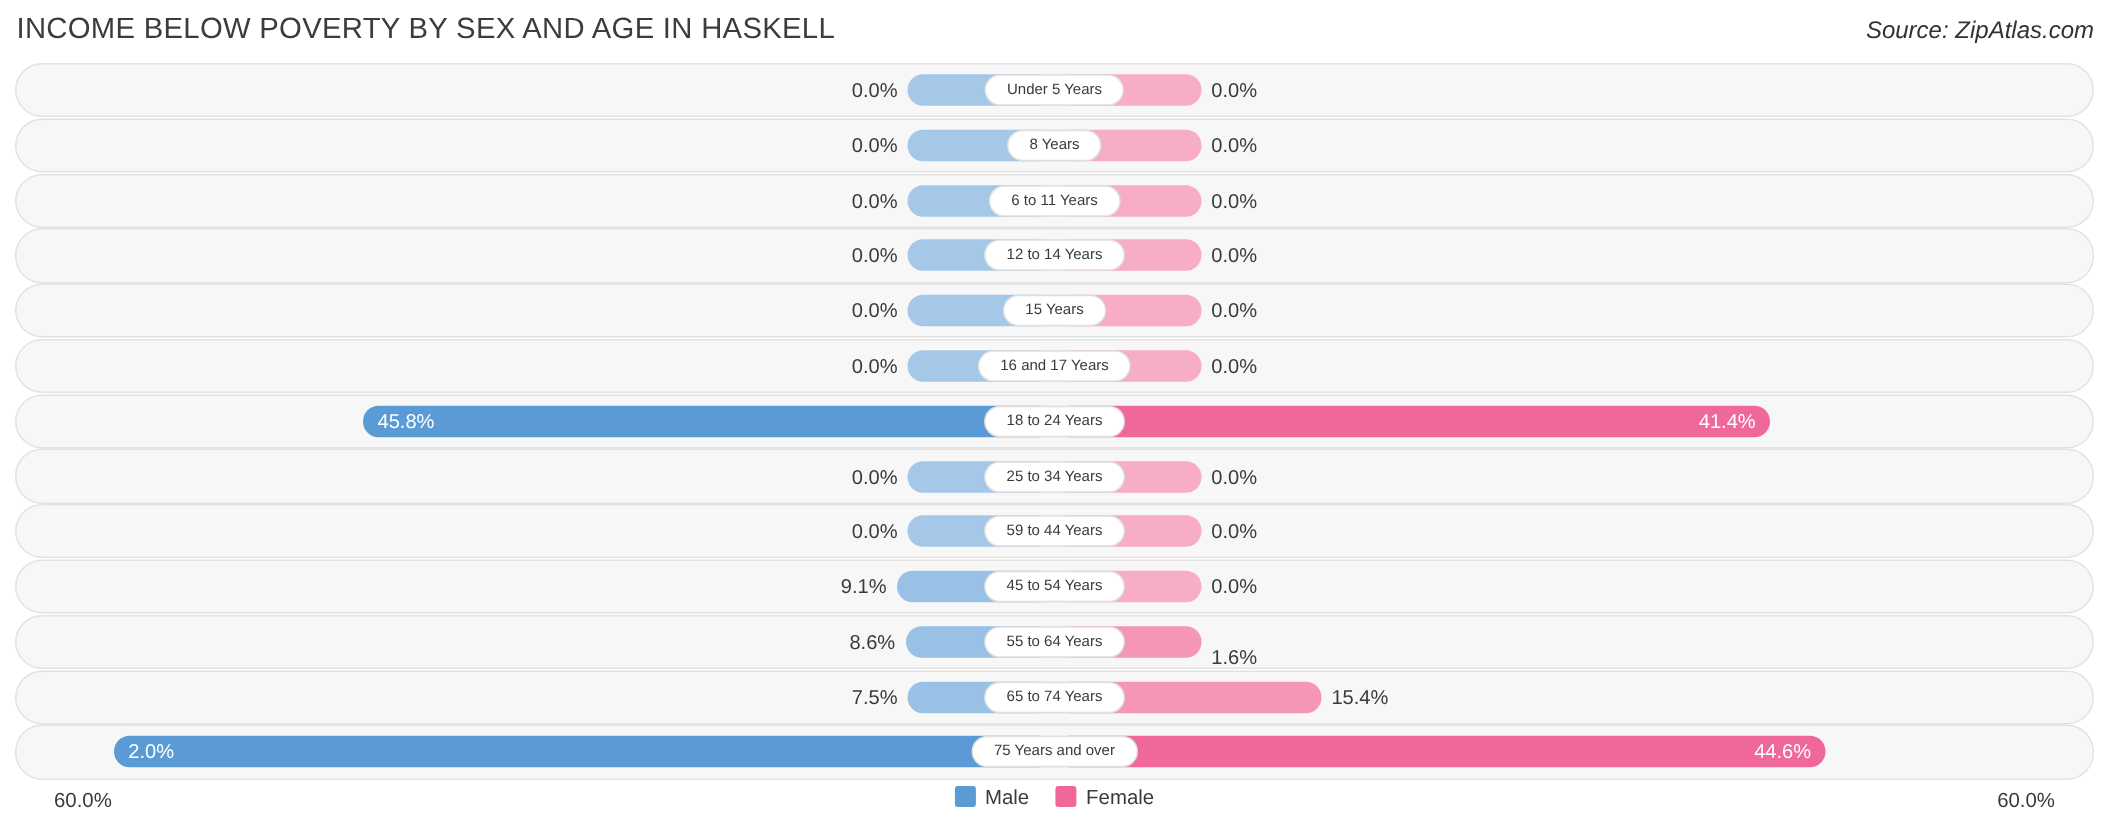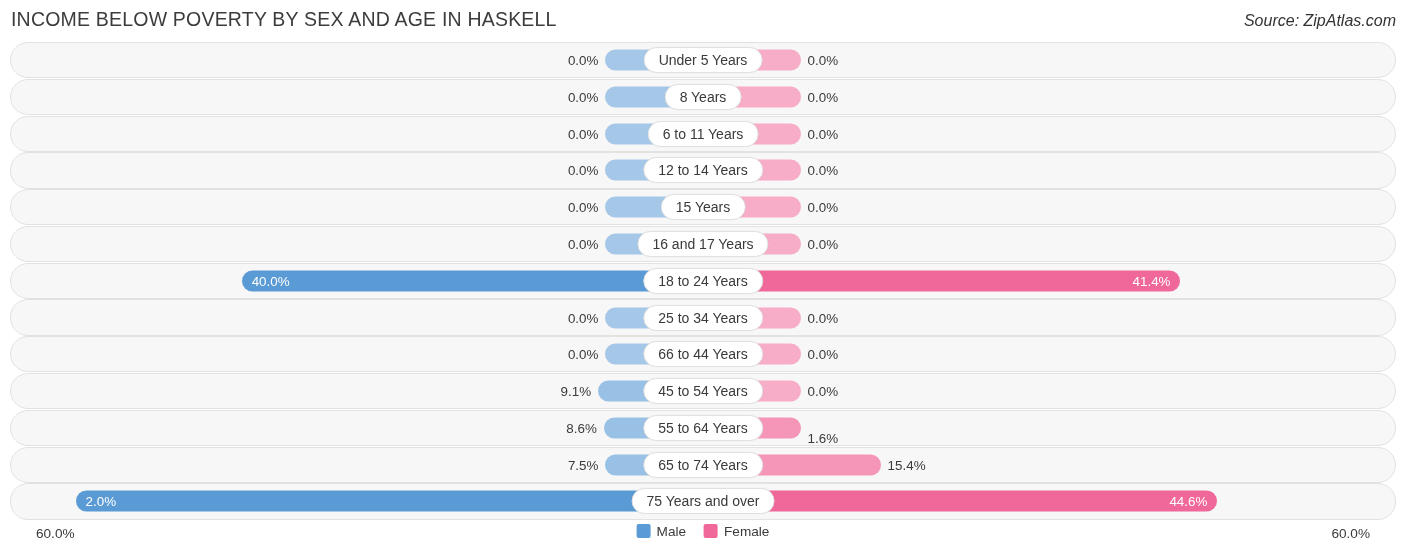--- a/index.html
+++ b/index.html
@@ -73,21 +73,21 @@
   }
   .cat{
     position:absolute;
     left:50%;
     top:50%;
     transform:translate(-50%,-50%);
     background:#ffffff;
     border:1px solid #e0e0e0;
     border-radius:13px;
     padding:4px 14px;
-    font-size:14px;
+    font-size:10px;
     color:#3a3a3a;
     white-space:nowrap;
     box-shadow:0 0 0 0.5px rgba(0,0,0,0.02);
     z-index:3;
   }
   .axis{
     position:relative;
     margin:4px 10px 0 10px;
     height:26px;
   }
@@ -172,41 +172,41 @@
         <div class="bar female" style="width: 7.05%; background: rgb(247, 172, 199);"></div>
         <div class="lbl" style="right: 57.05%; margin-right: 7px;">0.0%</div>
         <div class="lbl" style="left: 57.05%; margin-left: 7px;">0.0%</div>
         <div class="cat">16 and 17 Years</div>
       </div>
     </div>
     <div class="row">
       <div class="row-inner">
         <div class="bar male" style="width: 33.3333%; background: rgb(91, 155, 213);"></div>
         <div class="bar female" style="width: 34.5%; background: rgb(240, 104, 154);"></div>
-        <div class="lbl in" style="left: 16.6667%; margin-left: 10px;">40.0%</div>
+        <div class="lbl in" style="left: 16.6667%; margin-left: 10px;">45.8%</div>
         <div class="lbl in" style="right: 15.5%; margin-right: 10px;">41.4%</div>
         <div class="cat">18 to 24 Years</div>
       </div>
     </div>
     <div class="row">
       <div class="row-inner">
         <div class="bar male" style="width: 7.05%; background: rgb(165, 200, 232);"></div>
         <div class="bar female" style="width: 7.05%; background: rgb(247, 172, 199);"></div>
         <div class="lbl" style="right: 57.05%; margin-right: 7px;">0.0%</div>
         <div class="lbl" style="left: 57.05%; margin-left: 7px;">0.0%</div>
         <div class="cat">25 to 34 Years</div>
       </div>
     </div>
     <div class="row">
       <div class="row-inner">
         <div class="bar male" style="width: 7.05%; background: rgb(165, 200, 232);"></div>
         <div class="bar female" style="width: 7.05%; background: rgb(247, 172, 199);"></div>
         <div class="lbl" style="right: 57.05%; margin-right: 7px;">0.0%</div>
         <div class="lbl" style="left: 57.05%; margin-left: 7px;">0.0%</div>
-        <div class="cat">66 to 44 Years</div>
+        <div class="cat">59 to 44 Years</div>
       </div>
     </div>
     <div class="row">
       <div class="row-inner">
         <div class="bar male" style="width: 7.58333%; background: rgb(153, 193, 229);"></div>
         <div class="bar female" style="width: 7.05%; background: rgb(247, 172, 199);"></div>
         <div class="lbl" style="right: 57.5833%; margin-right: 7px;">9.1%</div>
         <div class="lbl" style="left: 57.05%; margin-left: 7px;">0.0%</div>
         <div class="cat">45 to 54 Years</div>
       </div>

